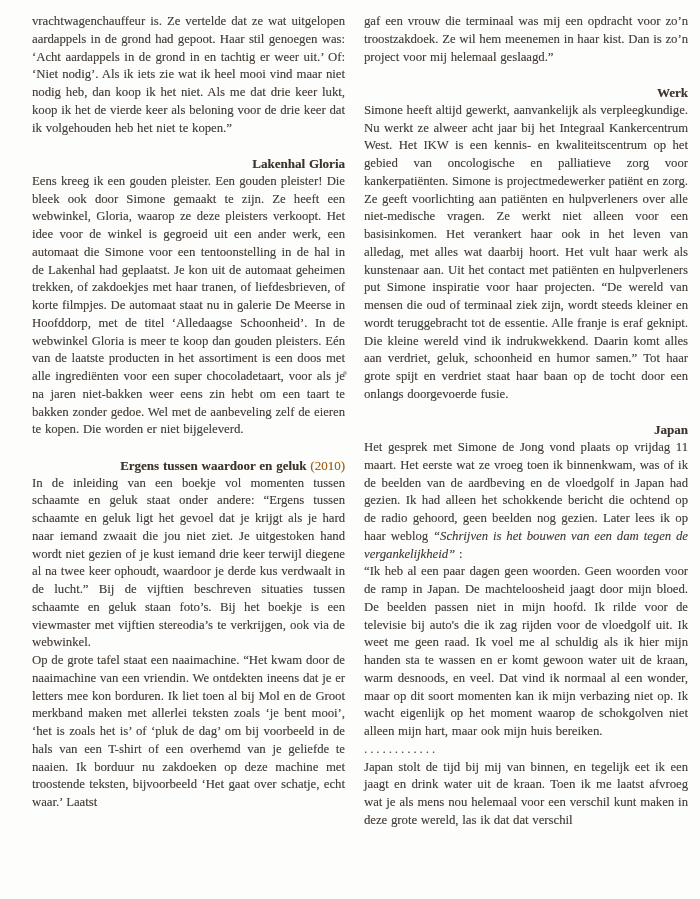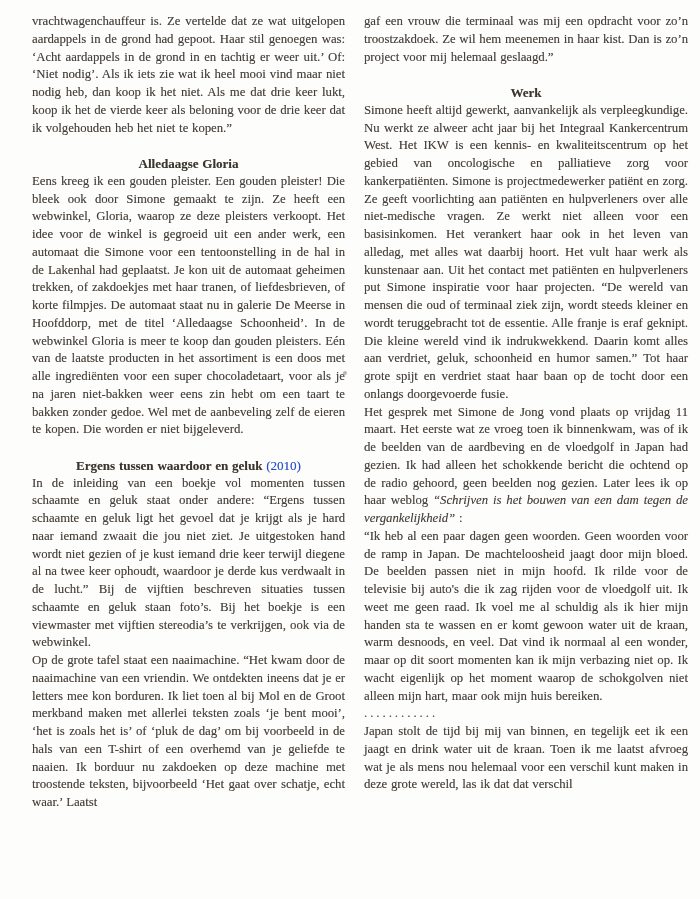--- a/index.html
+++ b/index.html
@@ -32,25 +32,25 @@
   .col-right { left: 364px; width: 324px; }
   .para {
     margin: 0;
   }
   .heading {
     margin: 17.75px 0 0 0;
     font-size: 13px;
     line-height: 17.75px;
     font-weight: bold;
     color: #3b352e;
-    text-align: center;
+    text-align: right;
   }
   .heading .year {
     font-weight: normal;
-    color: #1d4ed8;
+    color: #a16207;
   }
   .blog-title {
     font-style: italic;
   }
   .dots-line {
     letter-spacing: 3px;
     color: #5a544d;
     text-align: left;
   }
   .speck {
@@ -64,35 +64,36 @@
   }
 </style>
 </head>
 <body>
 
 <div class="page">
 
   <div class="col col-left">
     <p class="para">vrachtwagenchauffeur is. Ze vertelde dat ze wat uitgelopen aardappels in de grond had gepoot. Haar stil genoegen was: ‘Acht aardappels in de grond in en tachtig er weer uit.’ Of: ‘Niet nodig’. Als ik iets zie wat ik heel mooi vind maar niet nodig heb, dan koop ik het niet. Als me dat drie keer lukt, koop ik het de vierde keer als beloning voor de drie keer dat ik volgehouden heb het niet te kopen.”</p>
 
-    <h3 class="heading">Alledaagse Gloria</h3>
+    <h3 class="heading">Lakenhal Gloria</h3>
     <p class="para">Eens kreeg ik een gouden pleister. Een gouden pleister! Die bleek ook door Simone gemaakt te zijn. Ze heeft een webwinkel, Gloria, waarop ze deze pleisters verkoopt. Het idee voor de winkel is gegroeid uit een ander werk, een automaat die Simone voor een tentoonstelling in de hal in de Lakenhal had geplaatst. Je kon uit de automaat geheimen trekken, of zakdoekjes met haar tranen, of liefdesbrieven, of korte filmpjes. De automaat staat nu in galerie De Meerse in Hoofddorp, met de titel ‘Alledaagse Schoonheid’. In de webwinkel Gloria is meer te koop dan gouden pleisters. Eén van de laatste producten in het assortiment is een doos met alle ingrediënten voor een super chocoladetaart, voor als je na jaren niet-bakken weer eens zin hebt om een taart te bakken zonder gedoe. Wel met de aanbeveling zelf de eieren te kopen. Die worden er niet bijgeleverd.</p>
 
     <h3 class="heading"><span>Ergens tussen waardoor en geluk</span><span class="year"> (2010)</span></h3>
     <p class="para">In de inleiding van een boekje vol momenten tussen schaamte en geluk staat onder andere: “Ergens tussen schaamte en geluk ligt het gevoel dat je krijgt als je hard naar iemand zwaait die jou niet ziet. Je uitgestoken hand wordt niet gezien of je kust iemand drie keer terwijl diegene al na twee keer ophoudt, waardoor je derde kus verdwaalt in de lucht.” Bij de vijftien beschreven situaties tussen schaamte en geluk staan foto’s. Bij het boekje is een viewmaster met vijftien stereodia’s te verkrijgen, ook via de webwinkel.</p>
 
     <p class="para">Op de grote tafel staat een naaimachine. “Het kwam door de naaimachine van een vriendin. We ontdekten ineens dat je er letters mee kon borduren. Ik liet toen al bij Mol en de Groot merkband maken met allerlei teksten zoals ‘je bent mooi’,  ‘het is zoals het is’ of ‘pluk de dag’ om bij voorbeeld in de hals van een T-shirt of een overhemd van je geliefde te naaien. Ik borduur nu zakdoeken op deze machine met troostende teksten, bijvoorbeeld ‘Het gaat over schatje, echt waar.’ Laatst</p>
   </div>
 
   <div class="col col-right">
     <p class="para">gaf een vrouw die terminaal was mij een opdracht voor zo’n troostzakdoek. Ze wil hem meenemen in haar kist. Dan is zo’n project voor mij helemaal geslaagd.”</p>
 
     <h3 class="heading">Werk</h3>
     <p class="para">Simone heeft altijd gewerkt, aanvankelijk als verpleegkundige. Nu werkt ze alweer acht jaar bij het Integraal Kankercentrum West. Het IKW is een kennis- en kwaliteitscentrum op het gebied van oncologische en palliatieve zorg voor kankerpatiënten. Simone is projectmedewerker patiënt en zorg. Ze geeft voorlichting aan patiënten en hulpverleners over alle niet-medische vragen. Ze werkt niet alleen voor een basisinkomen. Het verankert haar ook in het leven van alledag, met alles wat daarbij hoort. Het vult haar werk als kunstenaar aan. Uit het contact met patiënten en hulpverleners put Simone inspiratie voor haar projecten. “De wereld van mensen die oud of terminaal ziek zijn, wordt steeds kleiner en wordt teruggebracht tot de essentie. Alle franje is eraf geknipt. Die kleine wereld vind ik indrukwekkend. Daarin komt alles aan verdriet, geluk, schoonheid en humor samen.” Tot haar grote spijt en verdriet staat haar baan op de tocht door een onlangs doorgevoerde fusie.</p>
 
+    <h3 class="heading">Japan</h3>
     <p class="para"><span>Het gesprek met Simone de Jong vond plaats op vrijdag 11 maart. Het eerste wat ze vroeg toen ik binnenkwam, was of ik de beelden van de aardbeving en de vloedgolf in Japan had gezien. Ik had alleen het schokkende bericht die ochtend op de radio gehoord, geen beelden nog gezien. Later lees ik op haar weblog </span><em class="blog-title">“Schrijven is het bouwen van een dam tegen de vergankelijkheid”</em><span> :</span></p>
     <p class="para">“Ik heb al een paar dagen geen woorden. Geen woorden voor de ramp in Japan. De machteloosheid jaagt door mijn bloed. De beelden passen niet in mijn hoofd. Ik rilde voor de televisie bij auto's die ik zag rijden voor de vloedgolf uit. Ik weet me geen raad. Ik voel me al schuldig als ik hier mijn handen sta te wassen en er komt gewoon water uit de kraan, warm desnoods, en veel. Dat vind ik normaal al een wonder, maar op dit soort momenten kan ik mijn verbazing niet op. Ik wacht eigenlijk op het moment waarop de schokgolven niet alleen mijn hart, maar ook mijn huis bereiken.</p>
     <p class="para dots-line">............</p>
     <p class="para">Japan stolt de tijd bij mij van binnen, en tegelijk eet ik een jaagt en drink water uit de kraan. Toen ik me laatst afvroeg wat je als mens nou helemaal voor een verschil kunt maken in deze grote wereld, las ik dat dat verschil</p>
   </div>
 
   <span class="speck"></span>
 </div>
 
 </body></html>

